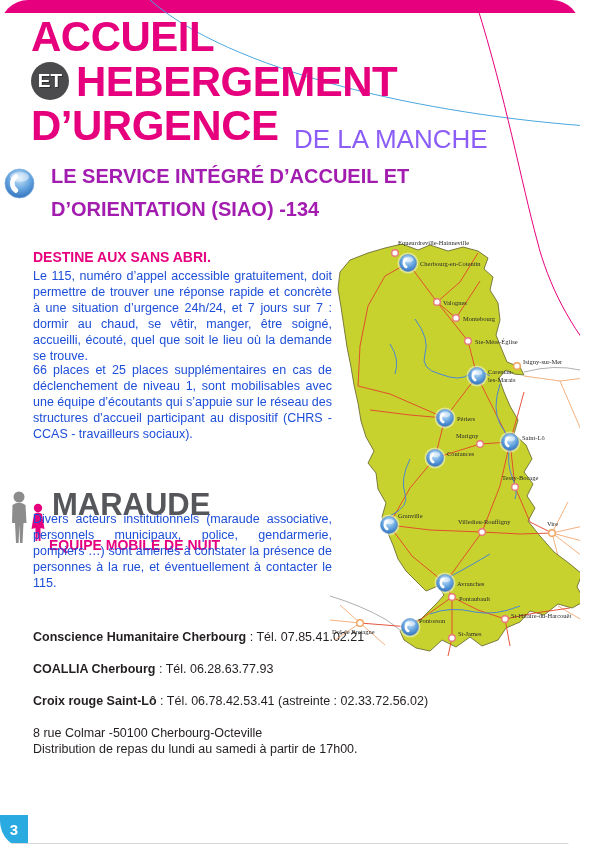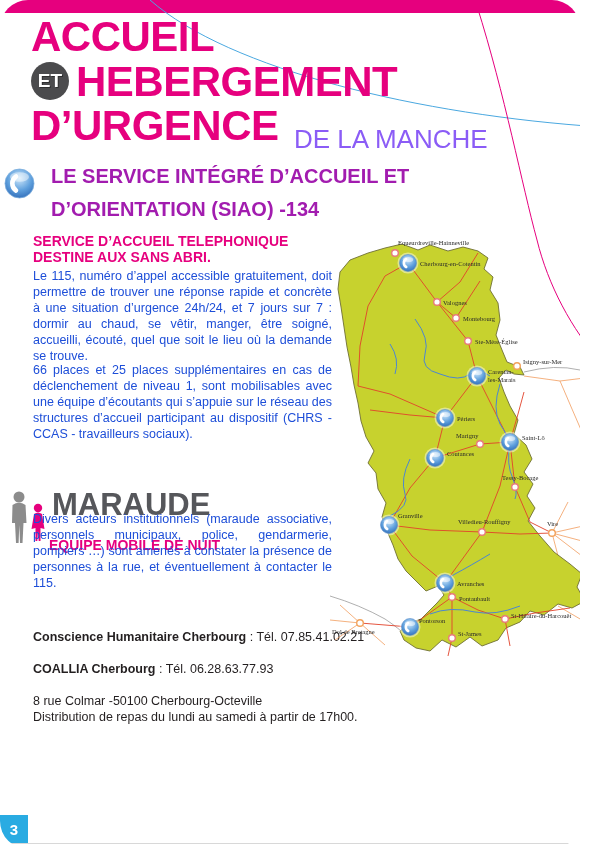--- a/index.html
+++ b/index.html
@@ -77,21 +77,20 @@
           <stop offset="55%" stop-color="#5FA0DD"></stop>
         <stop offset="100%" stop-color="#2B66B4"></stop>
       </radialGradient>
     </defs>
     <circle cx="15.5" cy="15.5" r="14.5" fill="url(#bigPhoneGrad)" stroke="#7FB0DE" stroke-width="0.8"></circle>
     <ellipse cx="15.5" cy="9" rx="9.5" ry="4.8" fill="#ffffff" opacity="0.45"></ellipse>
     <path d="M 12,8.5 A 8.5,8.5 0 0 0 12,22.5" stroke="#ffffff" stroke-width="4.6" fill="none" stroke-linecap="round"></path>
   </svg>
   <div id="siao-heading-1" class="abs siao-heading">LE SERVICE INTÉGRÉ D’ACCUEIL ET</div>
   <div id="siao-heading-2" class="abs siao-heading">D’ORIENTATION (SIAO) -134</div>
-  <div id="siao-sub-1" class="abs pink-sub">SERVICE D’ACCUEIL TELEPHONIQUE</div>
   <div id="siao-sub-2" class="abs pink-sub">DESTINE AUX SANS ABRI.</div>
 
   <div id="para-1" class="abs bodycol">Le 115, numéro d’appel accessible gratuitement, doit permettre de trouver une réponse rapide et concrète à une situation d’urgence 24h/24, et 7 jours sur 7 : dormir au chaud, se vêtir, manger, être soigné, accueilli, écouté, quel que soit le lieu où la demande se trouve.</div>
   <div id="para-2" class="abs bodycol">66 places et 25 places supplémentaires en cas de déclenchement de niveau 1, sont mobilisables avec une équipe d’écoutants qui s’appuie sur le réseau des structures d’accueil participant au dispositif (CHRS - CCAS - travailleurs sociaux).</div>
 
   <svg id="maraude-people" class="abs" width="40" height="58" viewBox="0 0 40 58">
     <g fill="#8C8C8C">
       <circle cx="11" cy="6" r="5.5"></circle>
       <path d="M4.5,14 Q11,9.5 17.5,14 L18.5,32 L15.5,32 L14.5,52 L12,52 L11.3,34 L10.6,52 L8,52 L7,32 L4,32 Z"></path>
     </g>
@@ -103,20 +102,23 @@
   <div id="maraude-title" class="abs">MARAUDE</div>
   <div id="maraude-sub" class="abs pink-sub">EQUIPE MOBILE DE NUIT</div>
   <div id="maraude-para" class="abs bodycol">Divers acteurs institutionnels (maraude associative, personnels municipaux, police, gendarmerie, pompiers …) sont amenés à constater la présence de personnes à la rue, et éventuellement à contacter le 115.</div>
 
   <div id="contacts" class="abs">
       <div class="contact">
         <div><b>Conscience Humanitaire Cherbourg</b> : Tél. 07.85.41.02.21</div>
       </div>
       <div class="contact">
         <div><b>COALLIA Cherbourg</b> : Tél. 06.28.63.77.93</div>
+      </div>
+      <div class="contact">
+        <div><b>Croix rouge Saint-Lô</b> : Tél. 06.78.42.53.41 (astreinte : 02.33.72.56.02)</div>
       </div>
       <div class="contact">
         <div>8 rue Colmar -50100 Cherbourg-Octeville</div>
         <div>Distribution de repas du lundi au samedi à partir de 17h00.</div>
       </div>
     </div>
 
   <svg id="manche-map" class="abs" width="271" height="432" viewBox="0 0 271 432">
     <defs>
       <radialGradient id="phoneGrad" cx="50%" cy="32%" r="75%">

